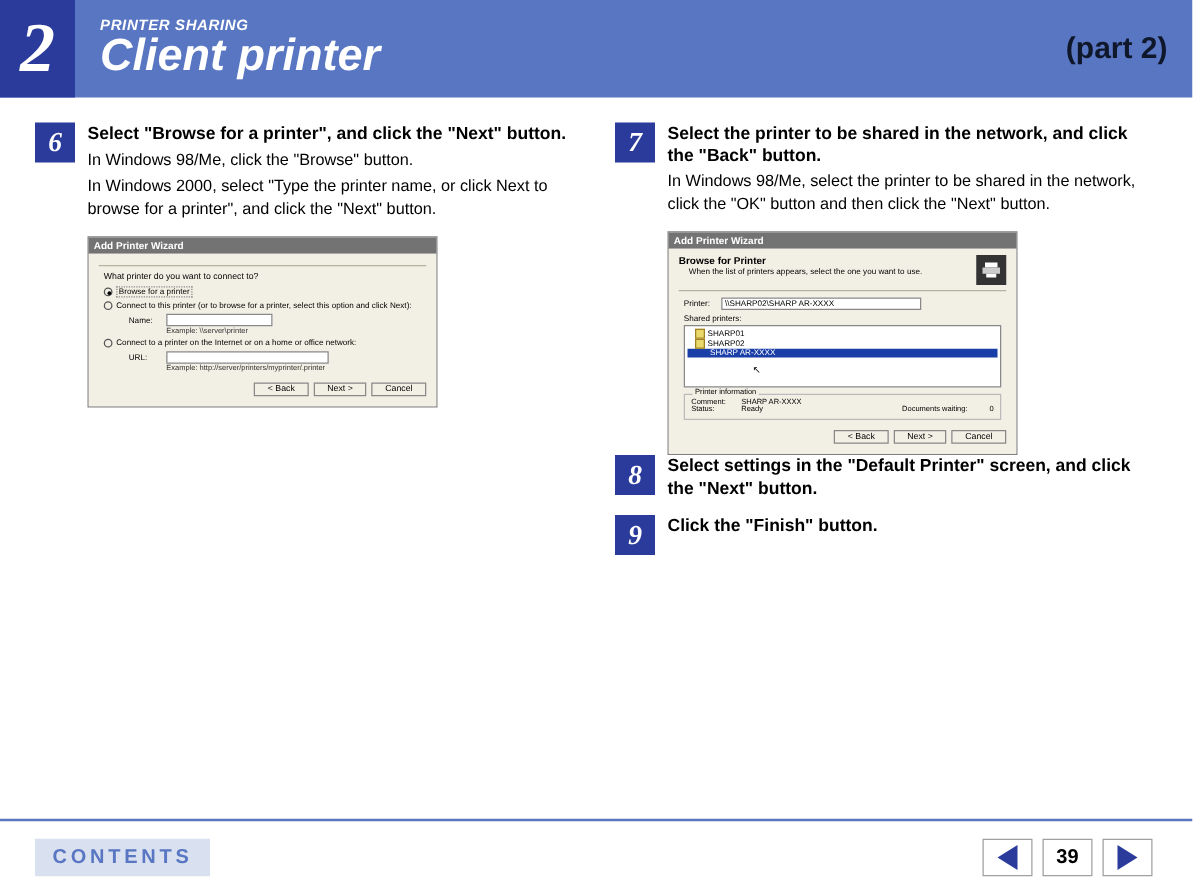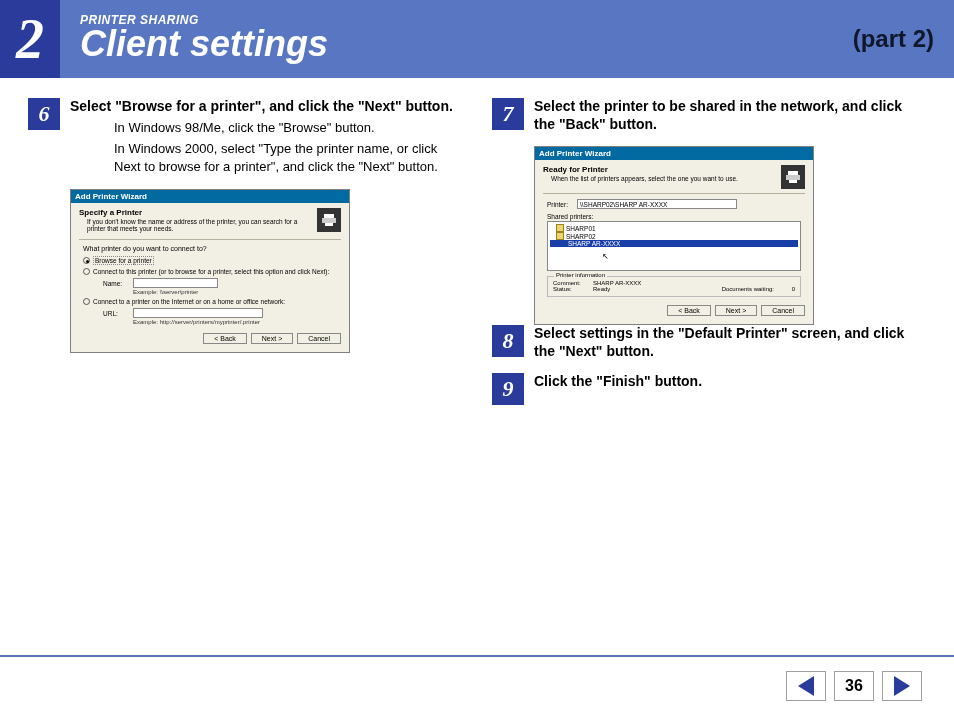--- a/index.html
+++ b/index.html
@@ -84,35 +84,34 @@
     .step-title {
       font-size: 14px;
       font-weight: bold;
       line-height: 1.25;
       margin-bottom: 3px;
     }
     .step-text {
       font-size: 13px;
       line-height: 1.35;
       margin-bottom: 4px;
-      margin-left: 44px;
     }
     .note-after {
       font-size: 13px;
       line-height: 1.35;
       margin: 10px 0 18px 42px;
     }
     
     .dialog-wrap {
       margin: 8px 0 0 42px;
       border: 1px solid #808080;
       width: 280px;
     }
     .dialog-titlebar {
-      background: #0369a1;
+      background: #737373;
       color: #ffffff;
       font-size: 8px;
       font-weight: bold;
       padding: 2px 4px;
     }
     .dialog-body {
       background: #f2efe4;
       padding: 5px 8px 8px 8px;
       font-size: 7px;
       color: #000;
@@ -211,54 +210,41 @@
       border-left: 16px solid #2a3b9b;
     }
   </style>
 </head>
 <body>
 
 <div class="header">
   <div class="chapter-block">2</div>
   <div class="header-text">
     <div class="header-label">PRINTER SHARING</div>
-    <div class="header-title">Client settings</div>
+    <div class="header-title">Client printer</div>
   </div>
   <div class="header-part">(part 2)</div>
 </div>
 
 <div class="content">
 
   <div class="column">
 
     <div class="step">
       <div class="step-num">6</div>
       <div class="step-body">
         <div class="step-title">Select "Browse for a printer", and click the "Next" button.</div>
         <div class="step-text">In Windows 98/Me, click the "Browse" button.</div>
         <div class="step-text">In Windows 2000, select "Type the printer name, or click Next to browse for a printer", and click the "Next" button.</div>
       </div>
     </div>
 
     <div class="dialog-wrap">
       <div class="dialog-titlebar">Add Printer Wizard</div>
       <div class="dialog-body">
-        <div class="dlg-header-row">
-          <div class="dlg-header-txt">
-            <div class="dlg-section-title">Specify a Printer</div>
-            <div class="dlg-sub">If you don't know the name or address of the printer, you can search for a printer that meets your needs.</div>
-          </div>
-          <div class="dlg-icon">
-            <svg width="16" height="14" viewBox="0 0 16 14">
-                <rect x="3" y="1" width="10" height="4" fill="#fff"></rect>
-                <rect x="1" y="5" width="14" height="5" fill="#ccc"></rect>
-                <rect x="4" y="10" width="8" height="3" fill="#fff"></rect>
-              </svg>
-          </div>
-        </div>
         <div class="dlg-divider"></div>
         <div style="font-size:7px; margin:0 0 4px 4px;">What printer do you want to connect to?</div>
 
         <div class="radio-row">
           <span class="radio-dot sel"></span>
           <span class="radio-label sel">Browse for a printer</span>
         </div>
         <div class="radio-row">
           <span class="radio-dot"></span>
           <span class="radio-label">Connect to this printer (or to browse for a printer, select this option and click Next):</span>
@@ -288,29 +274,30 @@
     </div>
 
   </div>
 
   <div class="column">
 
     <div class="step">
       <div class="step-num">7</div>
       <div class="step-body">
         <div class="step-title">Select the printer to be shared in the network, and click the "Back" button.</div>
+        <div class="step-text">In Windows 98/Me, select the printer to be shared in the network, click the "OK" button and then click the "Next" button.</div>
       </div>
     </div>
 
     <div class="dialog-wrap">
       <div class="dialog-titlebar">Add Printer Wizard</div>
       <div class="dialog-body">
         <div class="dlg-header-row">
           <div class="dlg-header-txt">
-            <div class="dlg-section-title">Ready for Printer</div>
+            <div class="dlg-section-title">Browse for Printer</div>
             <div class="dlg-sub">When the list of printers appears, select the one you want to use.</div>
           </div>
           <div class="dlg-icon">
             <svg width="16" height="14" viewBox="0 0 16 14">
                 <rect x="3" y="1" width="10" height="4" fill="#fff"></rect>
                 <rect x="1" y="5" width="14" height="5" fill="#ccc"></rect>
                 <rect x="4" y="10" width="8" height="3" fill="#fff"></rect>
               </svg>
           </div>
         </div>
@@ -371,21 +358,22 @@
       <div class="step-num">9</div>
       <div class="step-body">
         <div class="step-title">Click the "Finish" button.</div>
       </div>
     </div>
 
   </div>
 </div>
 
 <div class="footer">
+  <div class="contents-btn">CONTENTS</div>
   <div class="footer-spacer"></div>
   <div class="nav-btn">
     <div class="nav-arrow-left"></div>
   </div>
-  <div class="page-num-box">36</div>
+  <div class="page-num-box">39</div>
   <div class="nav-btn">
     <div class="nav-arrow-right"></div>
   </div>
 </div>
 
 </body></html>

